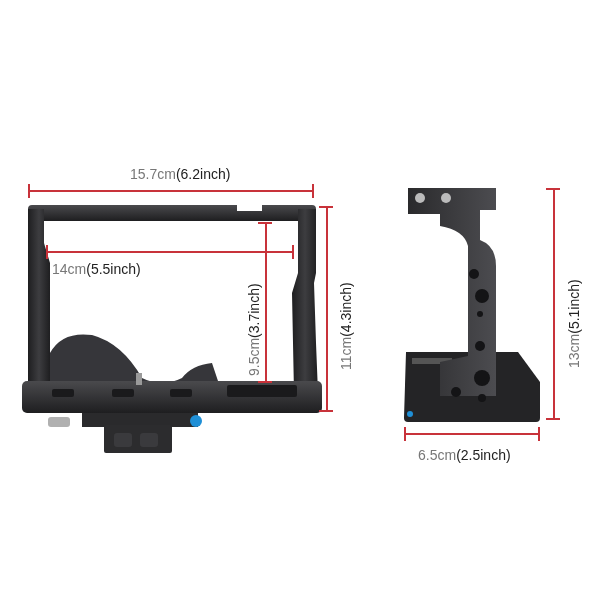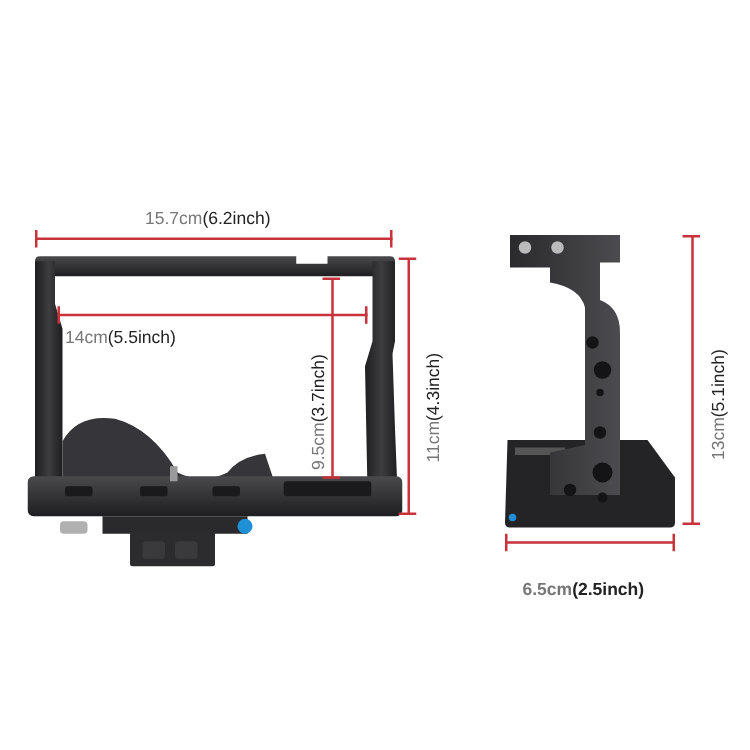--- a/index.html
+++ b/index.html
@@ -83,21 +83,21 @@
     <circle cx="82" cy="192" r="8" fill="#141416"></circle>
     <circle cx="56" cy="206" r="5" fill="#141416"></circle>
     <circle cx="82" cy="212" r="4" fill="#141416"></circle>
   </svg>
 </div>
 
 <div>
   <div class="dim-h" style="left:28px;top:190px;width:286px;"></div>
   <div class="cap-v" style="left:28px;top:184px;"></div>
   <div class="cap-v" style="left:312px;top:184px;"></div>
-  <div class="label" style="left:116px;top:166px;"><span class="cm">15.7cm</span><span class="in">(6.2inch)</span></div>
+  <div class="label" style="left:130px;top:166px;"><span class="cm">15.7cm</span><span class="in">(6.2inch)</span></div>
 </div>
 
 <div>
   <div class="dim-h" style="left:46px;top:251px;width:248px;"></div>
   <div class="cap-v" style="left:46px;top:245px;"></div>
   <div class="cap-v" style="left:292px;top:245px;"></div>
   <div class="label" style="left:52px;top:261px;"><span class="cm">14cm</span><span class="in">(5.5inch)</span></div>
 </div>
 
 <div>
@@ -118,14 +118,14 @@
   <div class="dim-v" style="left:553px;top:189px;height:231px;"></div>
   <div class="cap-h" style="left:546px;top:188px;"></div>
   <div class="cap-h" style="left:546px;top:418px;"></div>
   <div class="label rot" style="left:566px;top:368px;"><span class="cm">13cm</span><span class="in">(5.1inch)</span></div>
 </div>
 
 <div>
   <div class="dim-h" style="left:404px;top:433px;width:136px;"></div>
   <div class="cap-v" style="left:404px;top:427px;"></div>
   <div class="cap-v" style="left:538px;top:427px;"></div>
-  <div class="label" style="left:418px;top:463px;font-weight:bold;"><span class="cm">6.5cm</span><span class="in">(2.5inch)</span></div>
+  <div class="label" style="left:418px;top:447px;"><span class="cm">6.5cm</span><span class="in">(2.5inch)</span></div>
 </div>
 
 </body></html>

